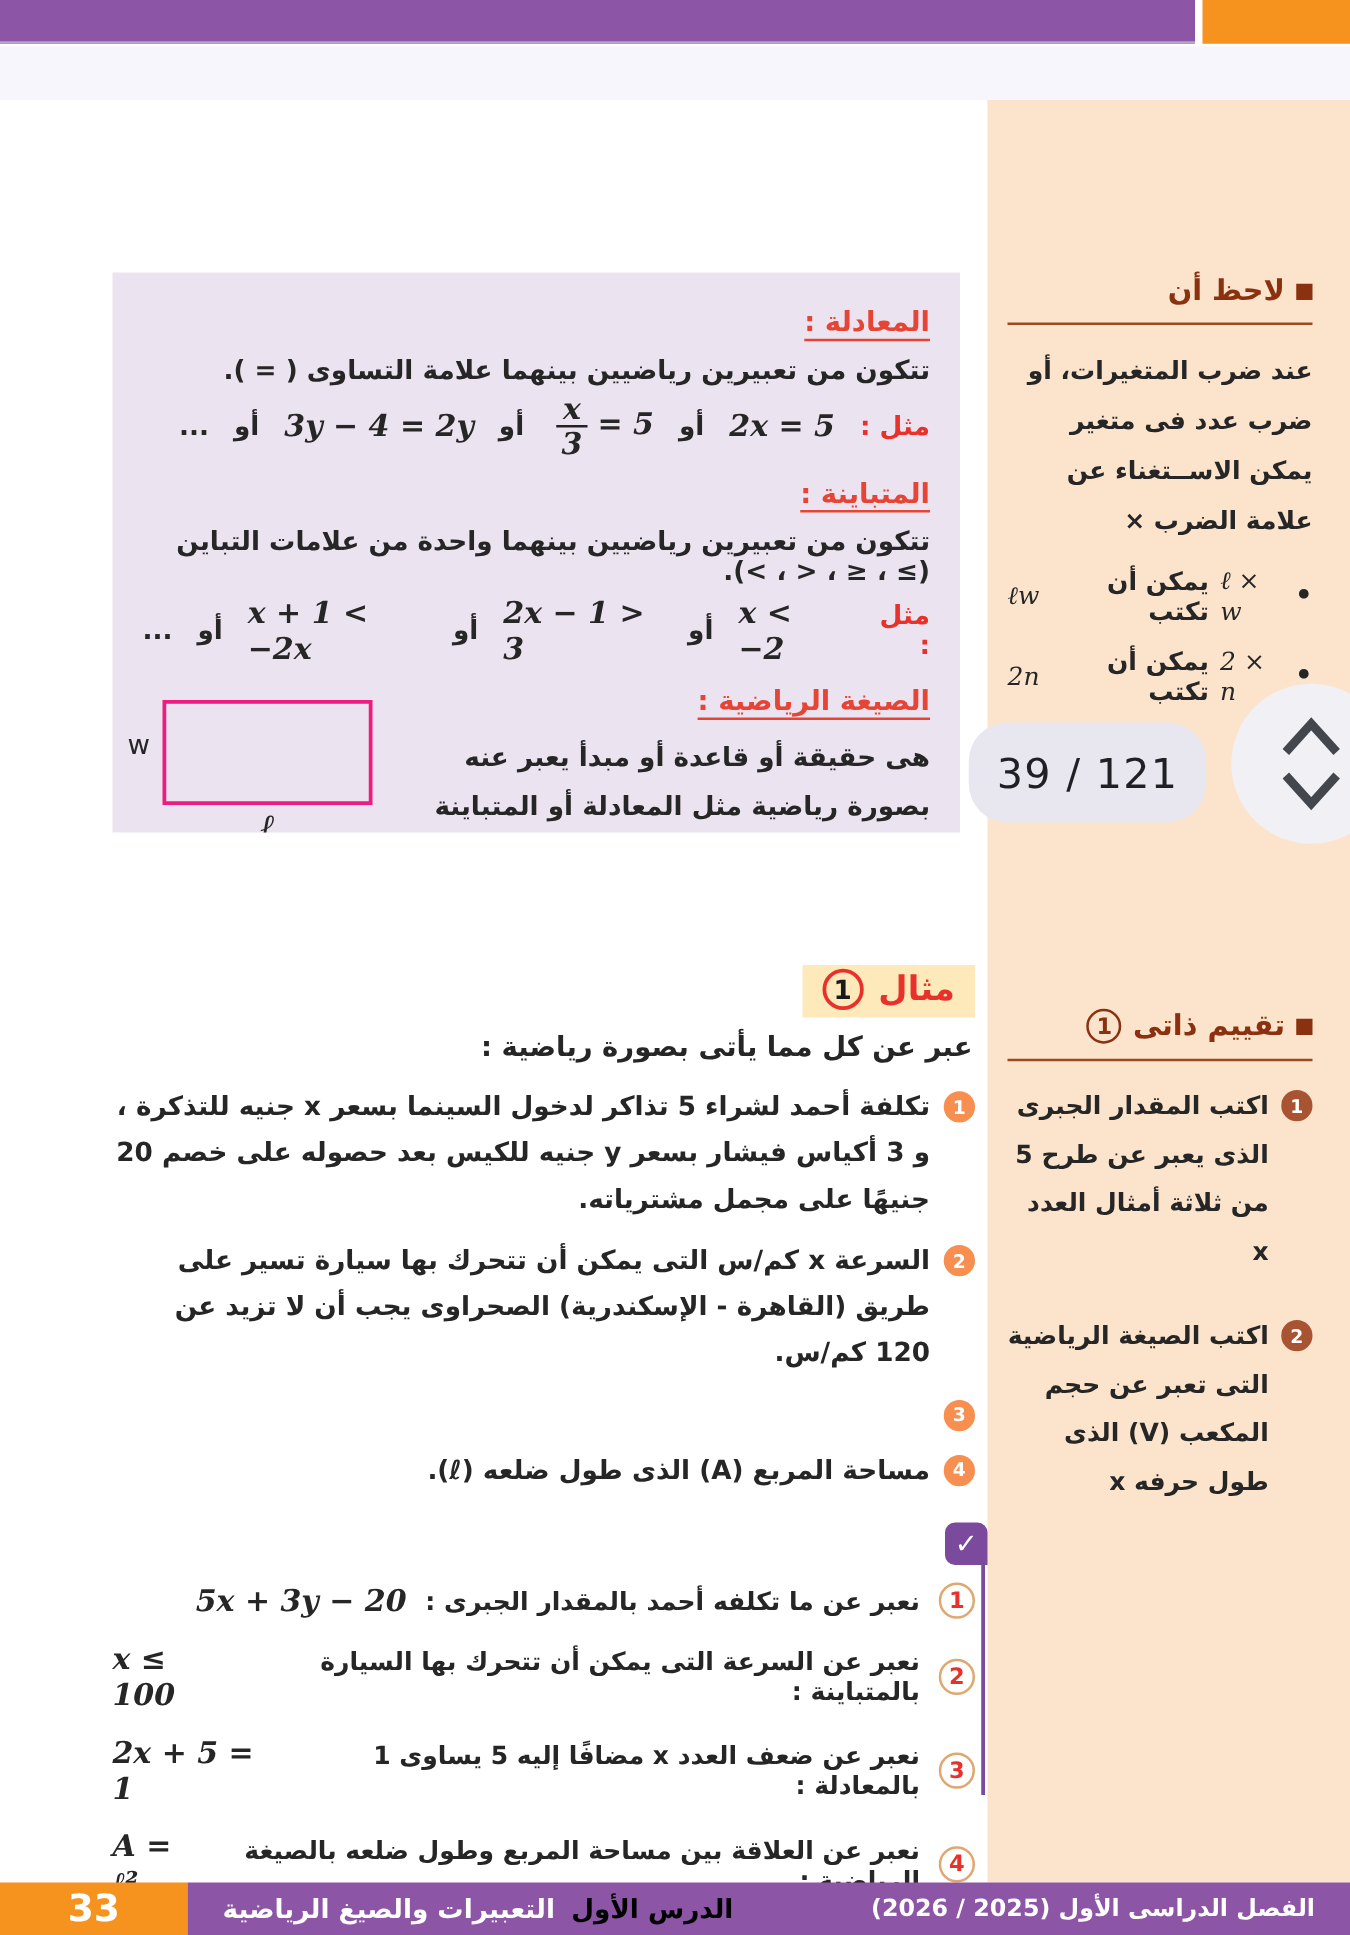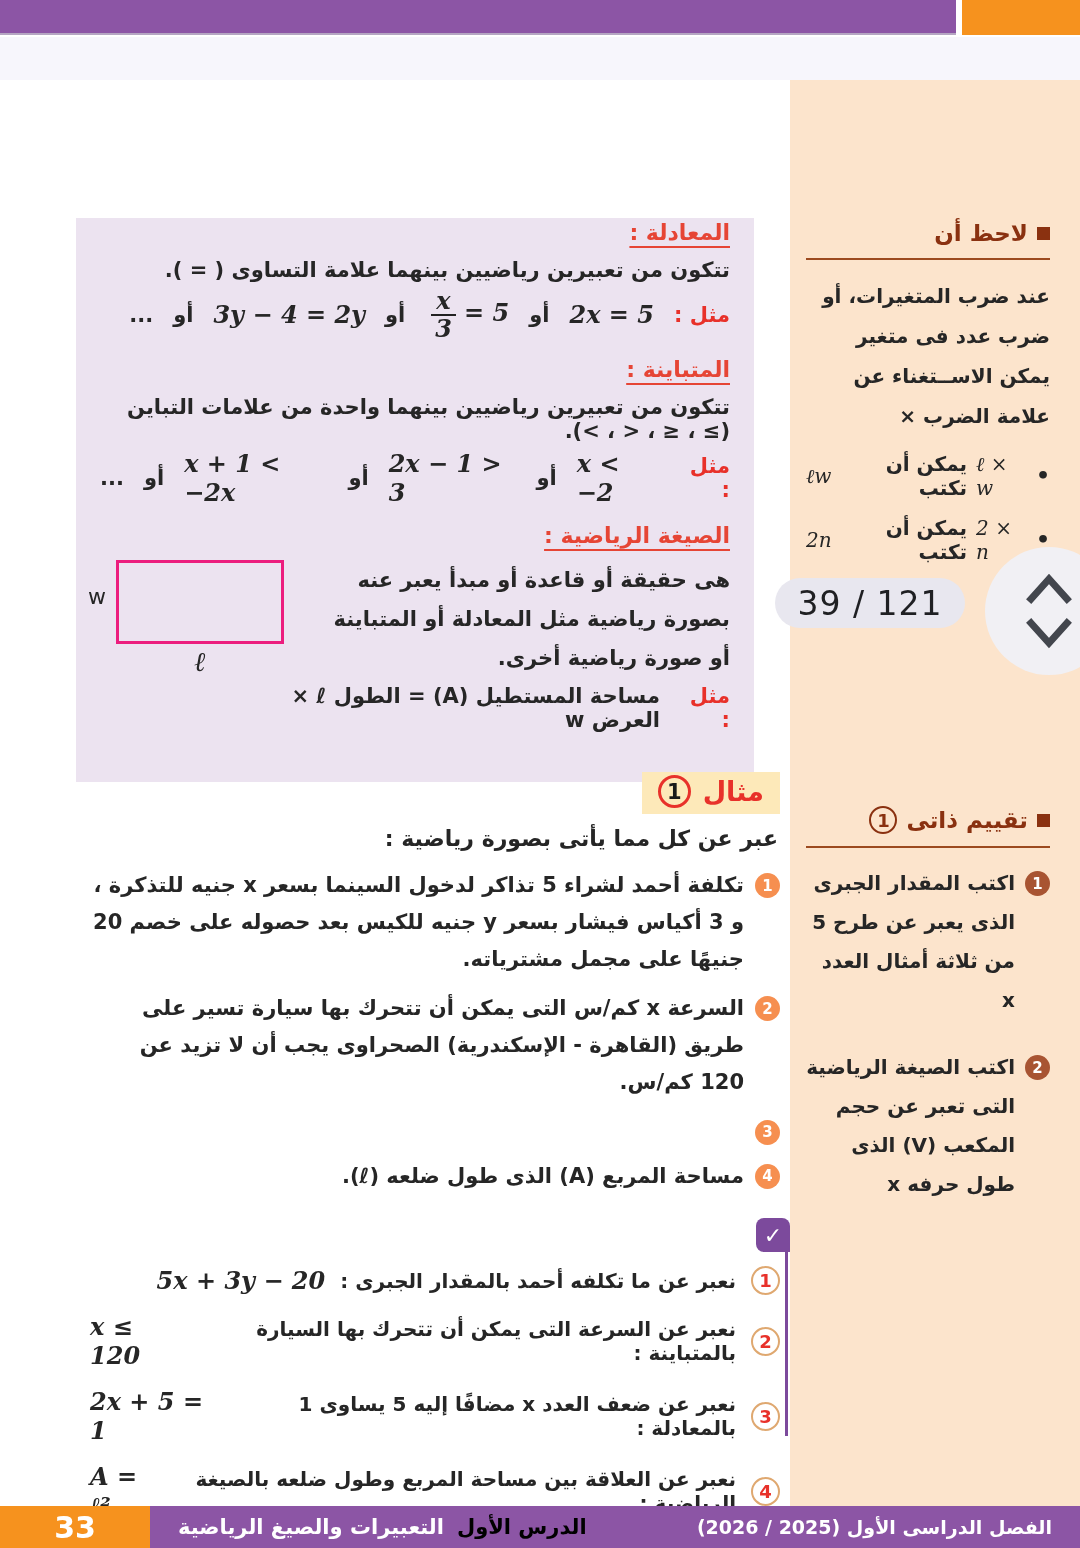--- a/index.html
+++ b/index.html
@@ -26,29 +26,29 @@
   .note-bullet { display:flex; align-items:center; gap:9px; margin-top:16px; font-size:20px; font-weight:bold; }
   .dot { font-size:22px; line-height:1; }
   .math { font-family:"DejaVu Serif","Liberation Serif",serif; font-style:italic; font-weight:normal; }
   .assessment { margin-top:242px; }
   .as-item { display:flex; gap:10px; margin-bottom:28px; align-items:flex-start; }
   .as-num { flex:0 0 25px; height:25px; background:#a85432; border-radius:50%; color:#fff;
             font-size:15px; font-weight:bold; display:flex; align-items:center; justify-content:center; margin-top:7px; }
   .as-text { font-size:20px; font-weight:bold; line-height:1.95; text-align:right; }
 
   
-  .page-pill { position:absolute; left:775px; top:578px; width:190px; height:50px; border-radius:31px;
+  .page-pill { position:absolute; left:775px; top:578px; width:190px; height:80px; border-radius:31px;
                background:#e8e7ef; color:#1f2023; font-size:33px; display:flex; align-items:center;
                justify-content:center; z-index:6; letter-spacing:1px; }
   .scroll-btn { position:absolute; left:985px; top:547px; width:128px; height:128px; border-radius:50%;
                 background:#f1f0f4; z-index:6; display:flex; align-items:center; justify-content:center; }
 
   
-  .def-box { position:absolute; left:76px; top:218px; width:678px; height:564px; background:#ece3f0;
-             direction:rtl; padding:2px 24px; overflow:hidden; }
+  .def-box { position:absolute; left:90px; top:218px; width:678px; height:448px; background:#ece3f0;
+             direction:rtl; padding:28px 24px; overflow:hidden; }
   .def-title { color:#e64535; font-size:22px; font-weight:bold; text-decoration:underline; text-underline-offset:6px; text-align:right; }
   .def-body  { font-size:21px; font-weight:bold; margin:13px 0 6px; text-align:right; }
   .ex-line { display:flex; align-items:center; gap:20px; font-size:21px; font-weight:bold; margin:4px 0 16px; }
   .ex-label { color:#e8312a; }
   .ex-math { font-size:24px; font-weight:bold; }
   .frac { display:inline-flex; flex-direction:column; align-items:center; line-height:1.05; vertical-align:middle; margin-left:6px; }
   .frac .num { border-bottom:2px solid #222; padding:0 5px 1px; }
   .sec3-body { font-size:21px; font-weight:bold; margin:13px 0 6px; text-align:right; padding-left:210px; line-height:1.85; }
   .sec3-ex { padding-left:140px; margin-bottom:6px; }
   .rect-diagram { position:absolute; left:40px; top:342px; width:168px; height:84px; border:3px solid #ec1d7e; background:#ece3f0; }
@@ -223,21 +223,21 @@
     <div class="v-line"></div>
 
     <div class="answer">
       <span class="ans-num">1</span>
       <span>نعبر عن ما تكلفه أحمد بالمقدار الجبرى :</span>
       <span class="math ans-math" dir="ltr">5x + 3y − 20</span>
     </div>
     <div class="answer">
       <span class="ans-num">2</span>
       <span>نعبر عن السرعة التى يمكن أن تتحرك بها السيارة بالمتباينة :</span>
-      <span class="math ans-math" dir="ltr">x ≤ 120</span>
+      <span class="math ans-math" dir="ltr">x ≤ 100</span>
     </div>
     <div class="answer">
       <span class="ans-num">3</span>
       <span>نعبر عن ضعف العدد x مضافًا إليه 5 يساوى 1 بالمعادلة :</span>
       <span class="math ans-math" dir="ltr">2x + 5 = 1</span>
     </div>
     <div class="answer">
       <span class="ans-num">4</span>
       <span>نعبر عن العلاقة بين مساحة المربع وطول ضلعه بالصيغة الرياضية :</span>
       <span class="math ans-math" dir="ltr">A = ℓ²</span>

